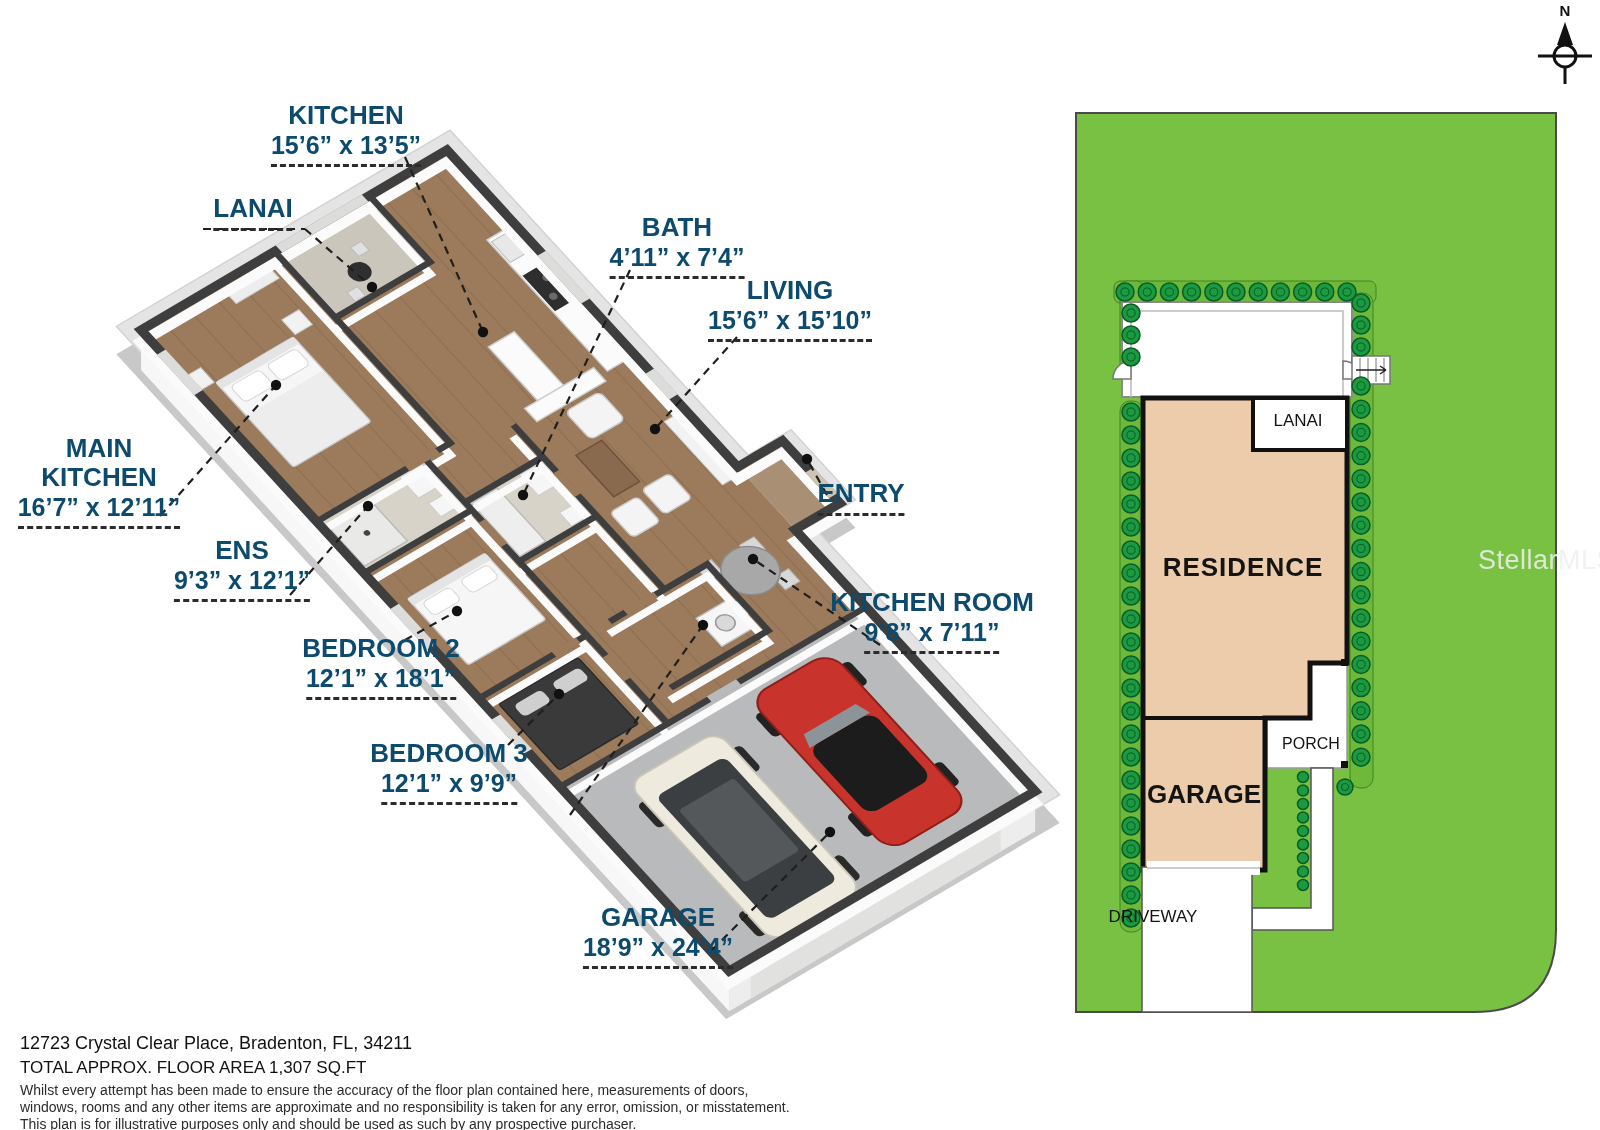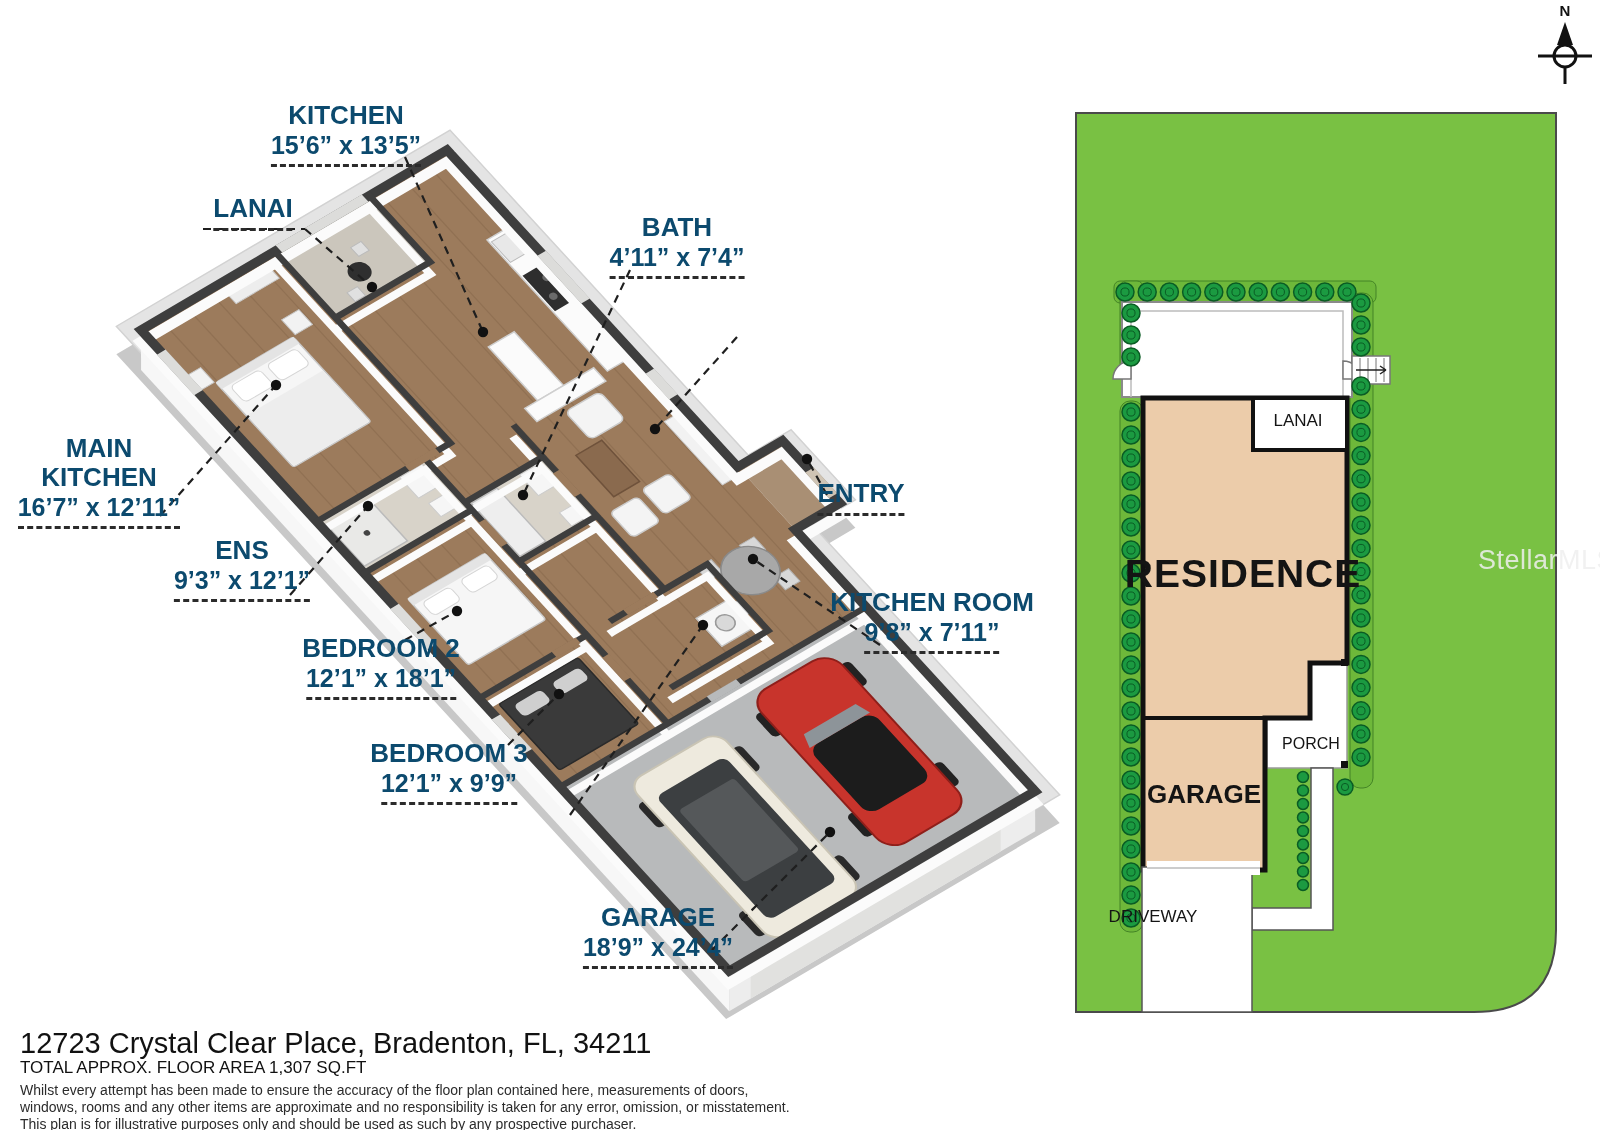--- a/index.html
+++ b/index.html
@@ -22,33 +22,33 @@
   #lbl-ens{left:242px;top:536px;}
   #lbl-entry{left:861px;top:479px;}
   #lbl-dining-room{left:932px;top:588px;}
   #lbl-bedroom-2{left:339px;top:634px;margin-left:42px;}
   #lbl-bedroom-3{left:449px;top:739px;}
   #lbl-ldry{left:539px;top:806px;}
   #lbl-garage{left:658px;top:903px;}
   
   .slabel{position:absolute;transform:translateX(-50%);color:#141414;white-space:nowrap;}
   #slbl-lanai{left:1298px;top:411px;font-size:17px;}
-  #slbl-residence{left:1243px;top:552px;font-size:39px;font-weight:600;letter-spacing:1px;}
+  #slbl-residence{left:1243px;top:552px;font-size:26px;font-weight:600;letter-spacing:1px;}
   #slbl-garage{left:1204px;top:779px;font-size:26px;font-weight:600;}
   #slbl-porch{left:1311px;top:735px;font-size:16px;}
   #slbl-driveway{left:1153px;top:907px;font-size:17px;}
   
   #watermark{position:absolute;left:1478px;top:545px;font-size:27px;color:#efefef;opacity:.85;
              letter-spacing:.5px;}
   
   #compass-n{position:absolute;left:1565px;top:2px;transform:translateX(-50%);
              font-size:15px;font-weight:700;color:#111;}
   
   #footer{position:absolute;left:20px;top:1030px;color:#111;}
-  #addr{font-size:29px;line-height:26px;}
+  #addr{font-size:18px;line-height:26px;}
   #area{font-size:17px;line-height:22px;margin-top:1px;}
   #disc{font-size:14px;line-height:17px;color:#2b2b2b;margin-top:3px;}
 </style>
 </head>
 <body>
 
 <div id="stage">
 
 <svg width="1600" height="1130" viewBox="0 0 1600 1130">
 
@@ -361,20 +361,24 @@
   
 </div>
 <div class="rlabel" id="lbl-kitchen">
   <span class="rname">KITCHEN</span>
   <span class="rdims">15’6” x 13’5”</span>
 </div>
 <div class="rlabel" id="lbl-bath">
   <span class="rname">BATH</span>
   <span class="rdims">4’11” x 7’4”</span>
 </div>
+<div class="rlabel" id="lbl-living">
+  <span class="rname">LIVING</span>
+  <span class="rdims">15’6” x 15’10”</span>
+</div>
 <div class="rlabel" id="lbl-main-bedroom">
   <span class="rname" style="white-space:normal">MAIN KITCHEN</span>
   <span class="rdims">16’7” x 12’11”</span>
 </div>
 <div class="rlabel" id="lbl-ens">
   <span class="rname">ENS</span>
   <span class="rdims">9’3” x 12’1”</span>
 </div>
 <div class="rlabel nodims" id="lbl-entry">
   <span class="rname">ENTRY</span>

